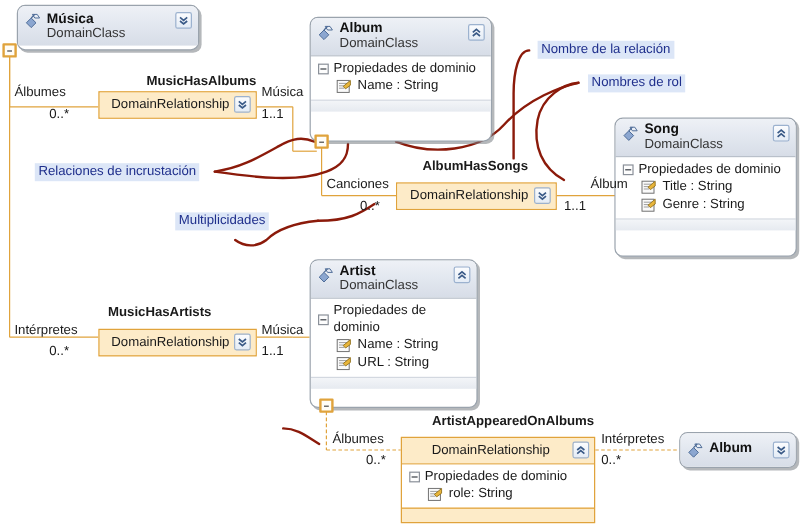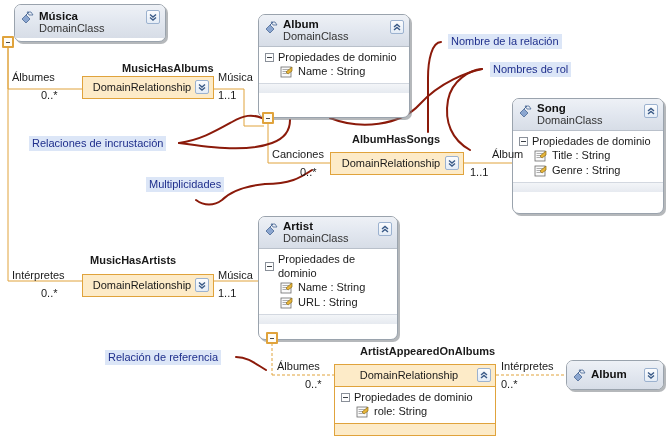--- a/index.html
+++ b/index.html
@@ -404,15 +404,14 @@
         <span>role: String</span>
       </div>
     </div>
     <div class="rfoot"></div>
   </div>
 
   <div class="anno" style="left:448px;top:34px;">Nombre de la relación</div>
   <div class="anno" style="left:490px;top:62px;">Nombres de rol</div>
   <div class="anno" style="left:29px;top:136px;">Relaciones de incrustación</div>
   <div class="anno" style="left:146px;top:177px;text-align:right;">Multiplicidades</div>
-  <div class="anno" style="left:105px;top:350px;">Relación de referencia</div>
 
 </div>
 
 </body></html>

